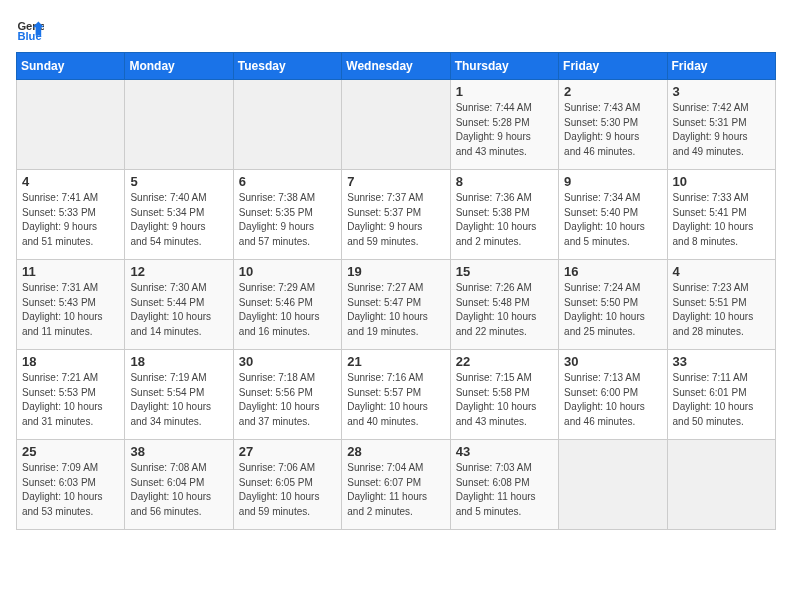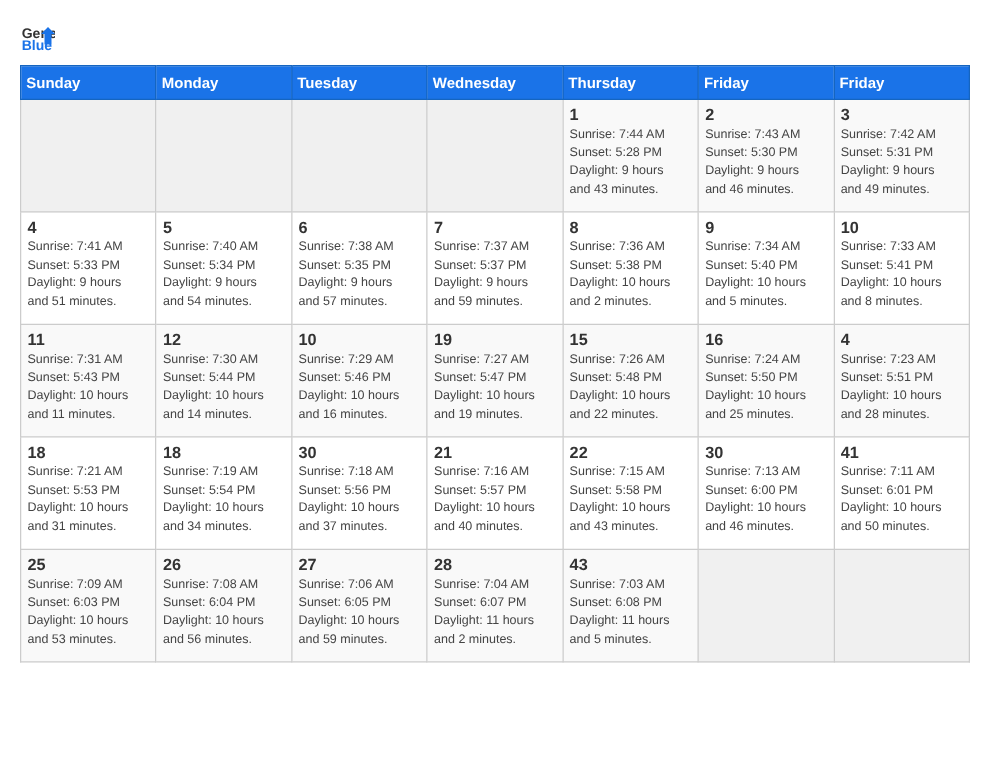--- a/index.html
+++ b/index.html
@@ -210,31 +210,31 @@
         </td>
         <td>
           <span class="day-num">22</span>
           <div class="day-info">Sunrise: 7:15 AM<br>Sunset: 5:58 PM<br>Daylight: 10 hours<br>and 43 minutes.</div>
         </td>
         <td>
           <span class="day-num">30</span>
           <div class="day-info">Sunrise: 7:13 AM<br>Sunset: 6:00 PM<br>Daylight: 10 hours<br>and 46 minutes.</div>
         </td>
         <td>
-          <span class="day-num">41</span>
+          <span class="day-num">33</span>
           <div class="day-info">Sunrise: 7:11 AM<br>Sunset: 6:01 PM<br>Daylight: 10 hours<br>and 50 minutes.</div>
         </td>
       </tr>
       <tr>
         <td>
           <span class="day-num">25</span>
           <div class="day-info">Sunrise: 7:09 AM<br>Sunset: 6:03 PM<br>Daylight: 10 hours<br>and 53 minutes.</div>
         </td>
         <td>
-          <span class="day-num">26</span>
+          <span class="day-num">38</span>
           <div class="day-info">Sunrise: 7:08 AM<br>Sunset: 6:04 PM<br>Daylight: 10 hours<br>and 56 minutes.</div>
         </td>
         <td>
           <span class="day-num">27</span>
           <div class="day-info">Sunrise: 7:06 AM<br>Sunset: 6:05 PM<br>Daylight: 10 hours<br>and 59 minutes.</div>
         </td>
         <td>
           <span class="day-num">28</span>
           <div class="day-info">Sunrise: 7:04 AM<br>Sunset: 6:07 PM<br>Daylight: 11 hours<br>and 2 minutes.</div>
         </td>

